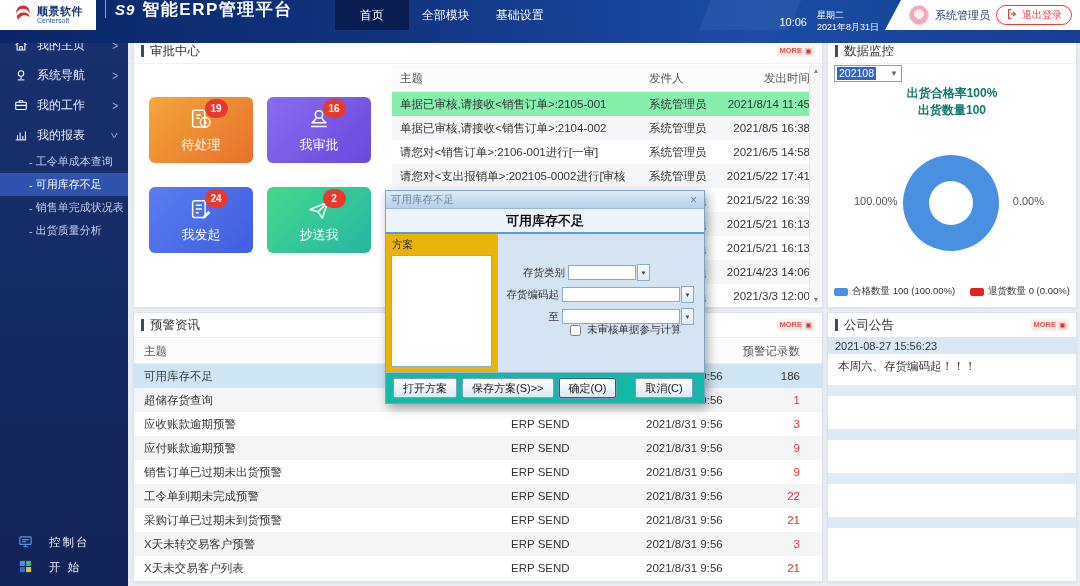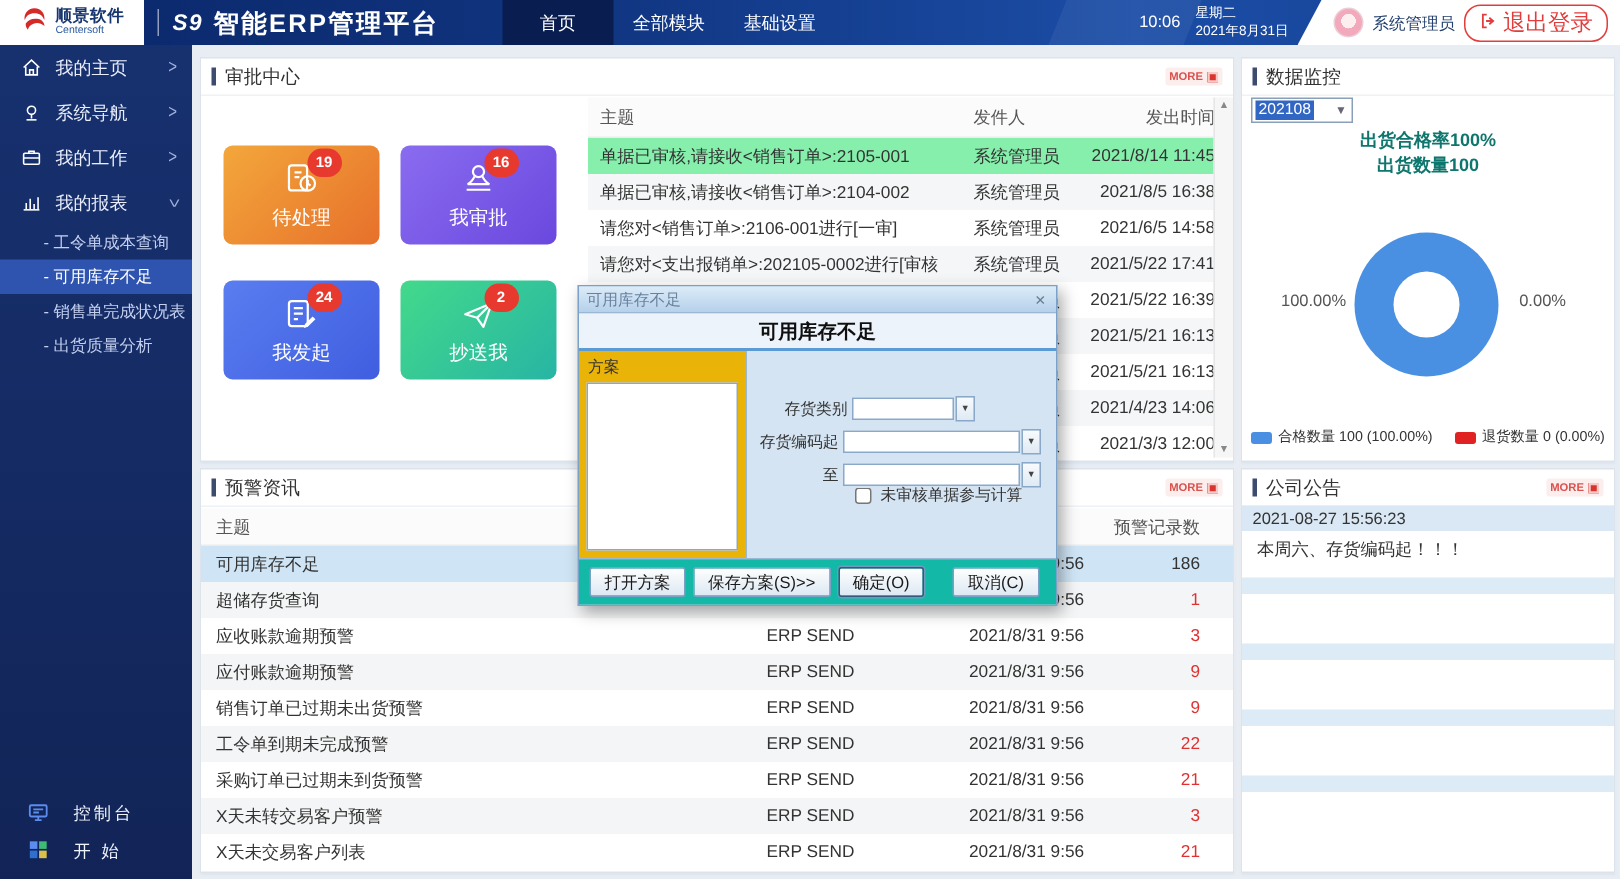--- a/index.html
+++ b/index.html
@@ -1,19 +1,19 @@
 <!DOCTYPE html>
 <html><head>
 <meta charset="utf-8">
 <style>
   html,body{margin:0;padding:0;background:#555;}
   .app{position:relative;width:1080px;height:586px;overflow:hidden;background:#e8edf4;
        font-family:"Liberation Sans","DejaVu Sans",sans-serif;-webkit-font-smoothing:antialiased;}
   
-  .topbar{position:absolute;top:0;left:0;width:1080px;height:30px;z-index:6;display:flex;align-items:center;
+  .topbar{position:absolute;top:0;left:0;width:1080px;height:43px;z-index:6;display:flex;
           background:linear-gradient(90deg,#0a2668 0%,#10347f 35%,#1b4da6 70%,#153f92 100%);}
   .topbar .deco{position:absolute;left:705px;top:0;width:90px;height:30px;background:rgba(255,255,255,.06);transform:skewX(-22deg);}
   .logo-box{width:96px;height:30px;background:#fff;display:flex;align-items:center;justify-content:center;gap:4px;flex:none;}
   .logo-txt{display:flex;flex-direction:column;line-height:1.05;}
   .logo-cn{font-size:11px;font-weight:bold;color:#17356f;letter-spacing:.5px;}
   .logo-en{font-size:7px;color:#2a5aa0;}
   .brand{display:flex;align-items:center;gap:7px;margin-left:9px;padding-left:9px;border-left:1px solid rgba(255,255,255,.55);height:18px;}
   .s9{font-size:15px;font-weight:bold;font-style:italic;color:#fff;letter-spacing:1px;}
   .app-title{font-size:17px;font-weight:bold;color:#fff;letter-spacing:1.5px;}
   .top-nav{display:flex;height:30px;margin-left:42px;}
@@ -21,21 +21,21 @@
   .nav-item.active{background:#091d50;}
   .clock{margin-left:auto;display:flex;align-items:center;gap:10px;color:#fff;padding-right:6px;}
   .clock-time{font-size:11px;}
   .clock-date{font-size:9px;line-height:1.3;}
   .user-wedge{height:30px;background:#fff;display:flex;align-items:center;gap:6px;padding:0 8px 0 24px;
               clip-path:polygon(16px 0,100% 0,100% 100%,0 100%);flex:none;}
   .avatar{width:18px;height:18px;border-radius:50%;flex:none;
           background:radial-gradient(circle at 50% 45%,#fdeef0 0 36%,#f2a9bc 37% 100%);border:1px solid #eccdd6;}
   .user-name{font-size:11px;color:#24406e;white-space:nowrap;}
   .logout-btn{display:flex;align-items:center;gap:4px;border:1px solid #e23c3c;border-radius:11px;background:#fff;
-              color:#e23c3c;font-size:15px;padding:2px 9px;cursor:pointer;white-space:nowrap;}
+              color:#e23c3c;font-size:10px;padding:2px 9px;cursor:pointer;white-space:nowrap;}
   
   .sidebar{position:absolute;left:0;top:30px;width:128px;height:556px;z-index:5;
            background:linear-gradient(180deg,#17316f 0%,#122457 100%);}
   .side-item{height:30px;display:flex;align-items:center;gap:9px;padding:0 10px 0 13px;font-size:12px;color:#eaeefb;cursor:pointer;}
   .side-item .icn{width:15px;height:15px;display:flex;align-items:center;justify-content:center;flex:none;}
   .chev{margin-left:auto;font-size:10px;color:#9fb0dd;transform:scaleY(1.3);}
   .chev.down{transform:rotate(90deg) scaleY(1.3);}
   .side-sub{height:23px;display:flex;align-items:center;padding-left:29px;font-size:11px;color:#c5d0f0;cursor:pointer;white-space:nowrap;}
   .side-sub::before{content:"- ";margin-right:3px;}
   .side-sub.active{background:#2e54b0;color:#fff;}

